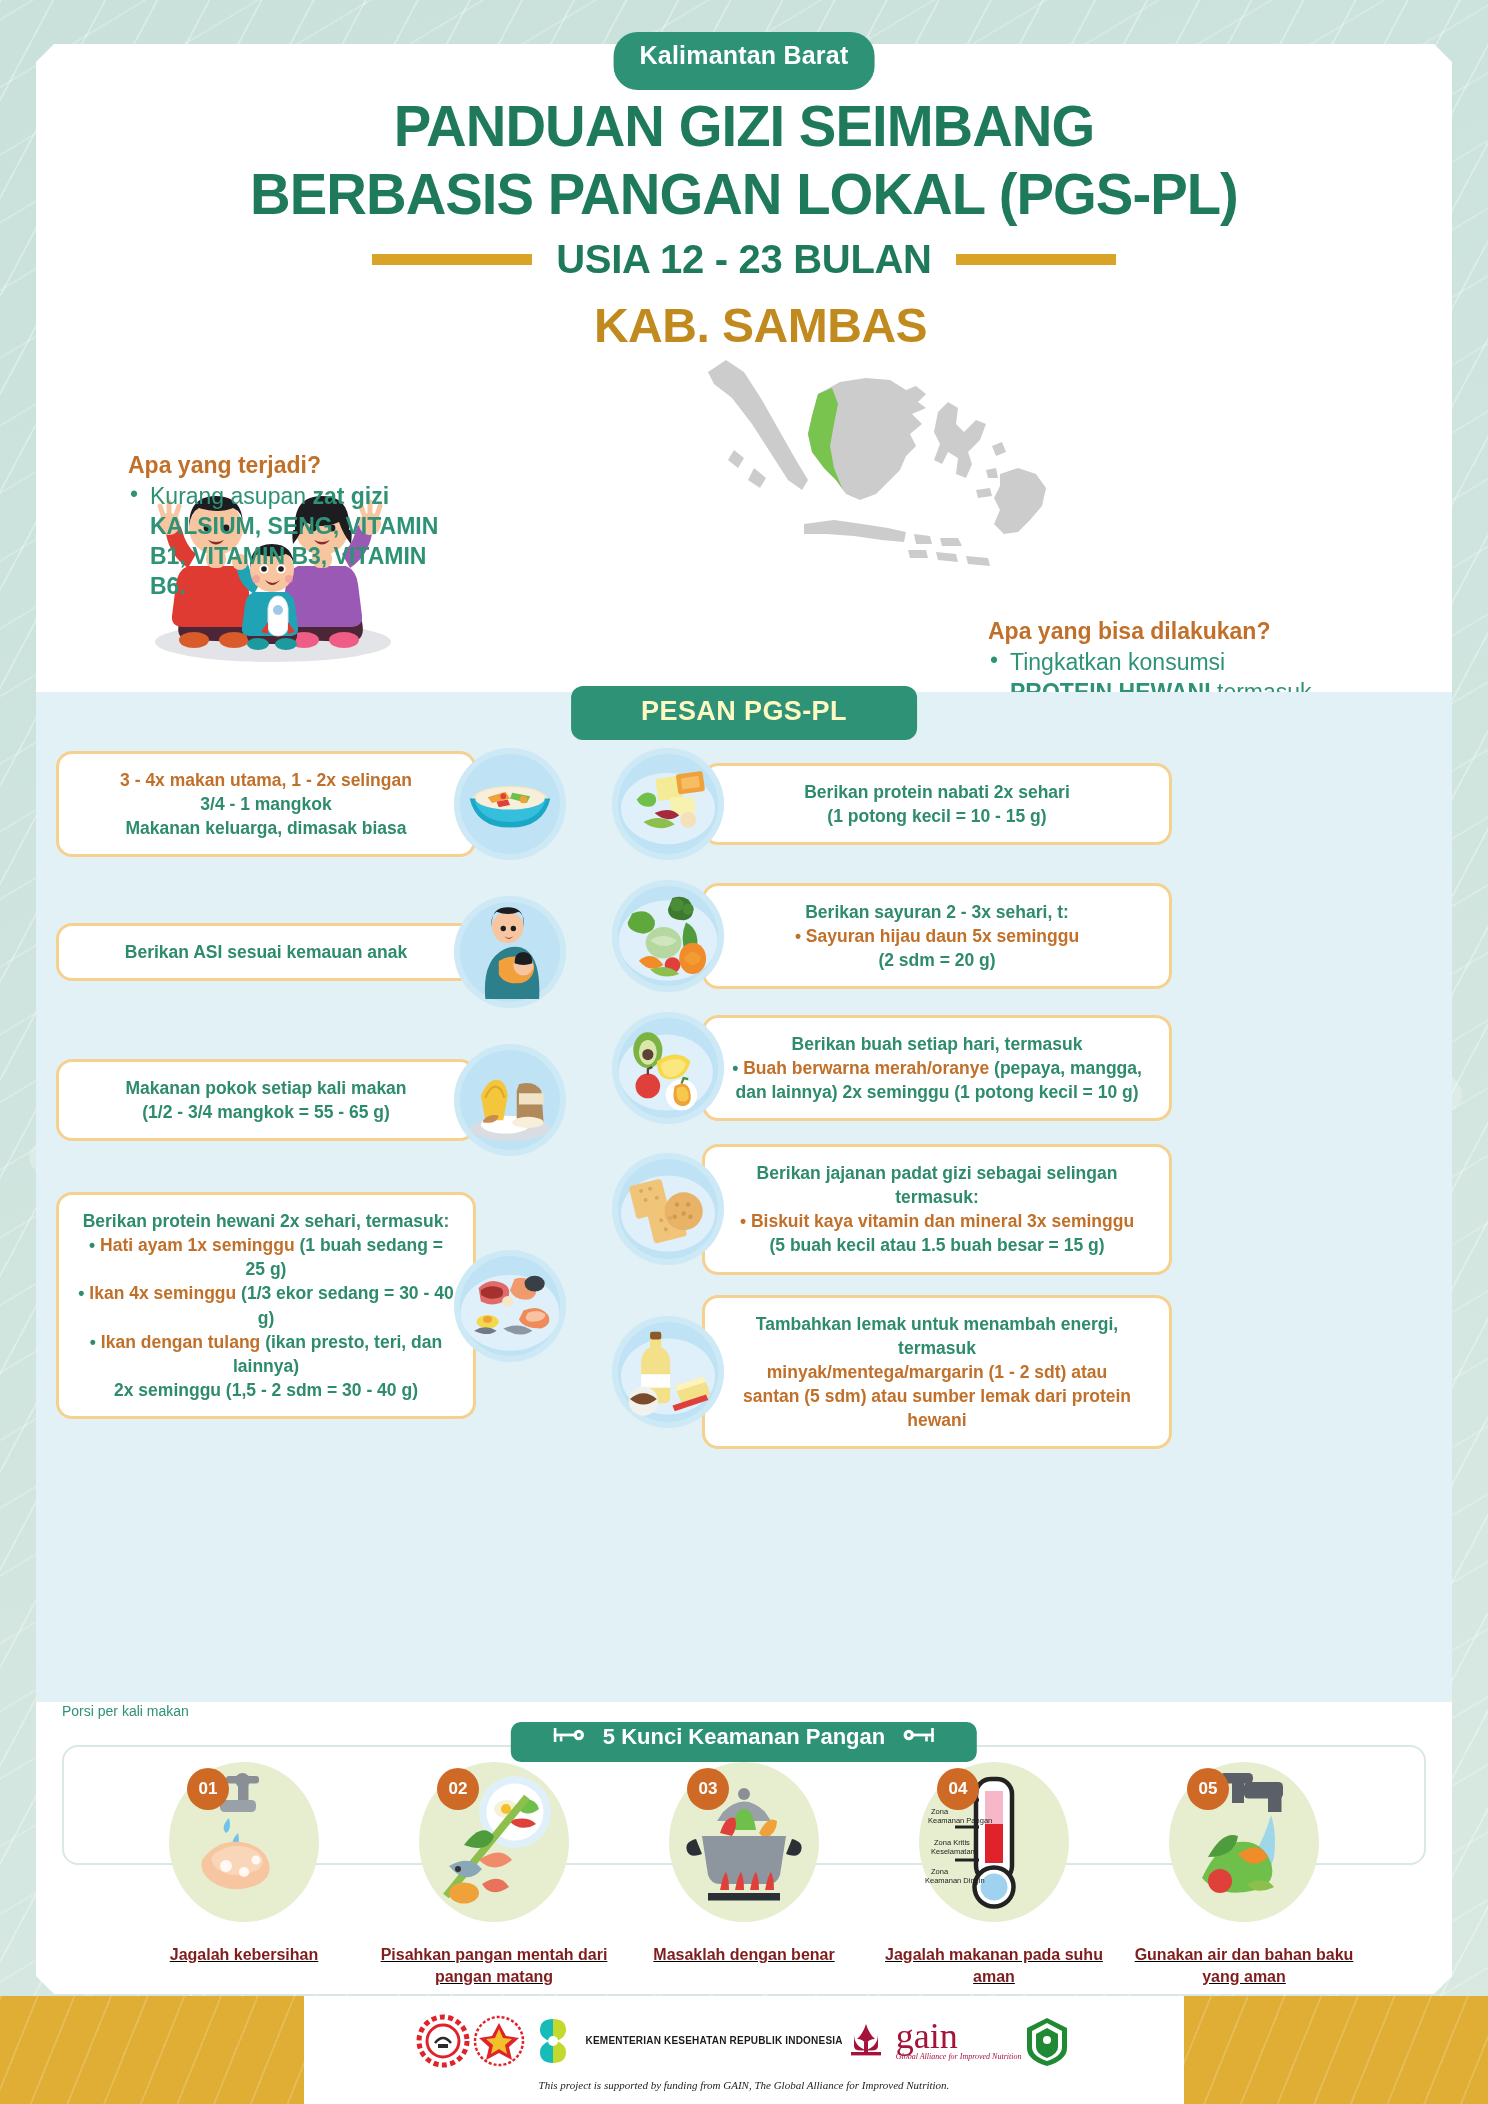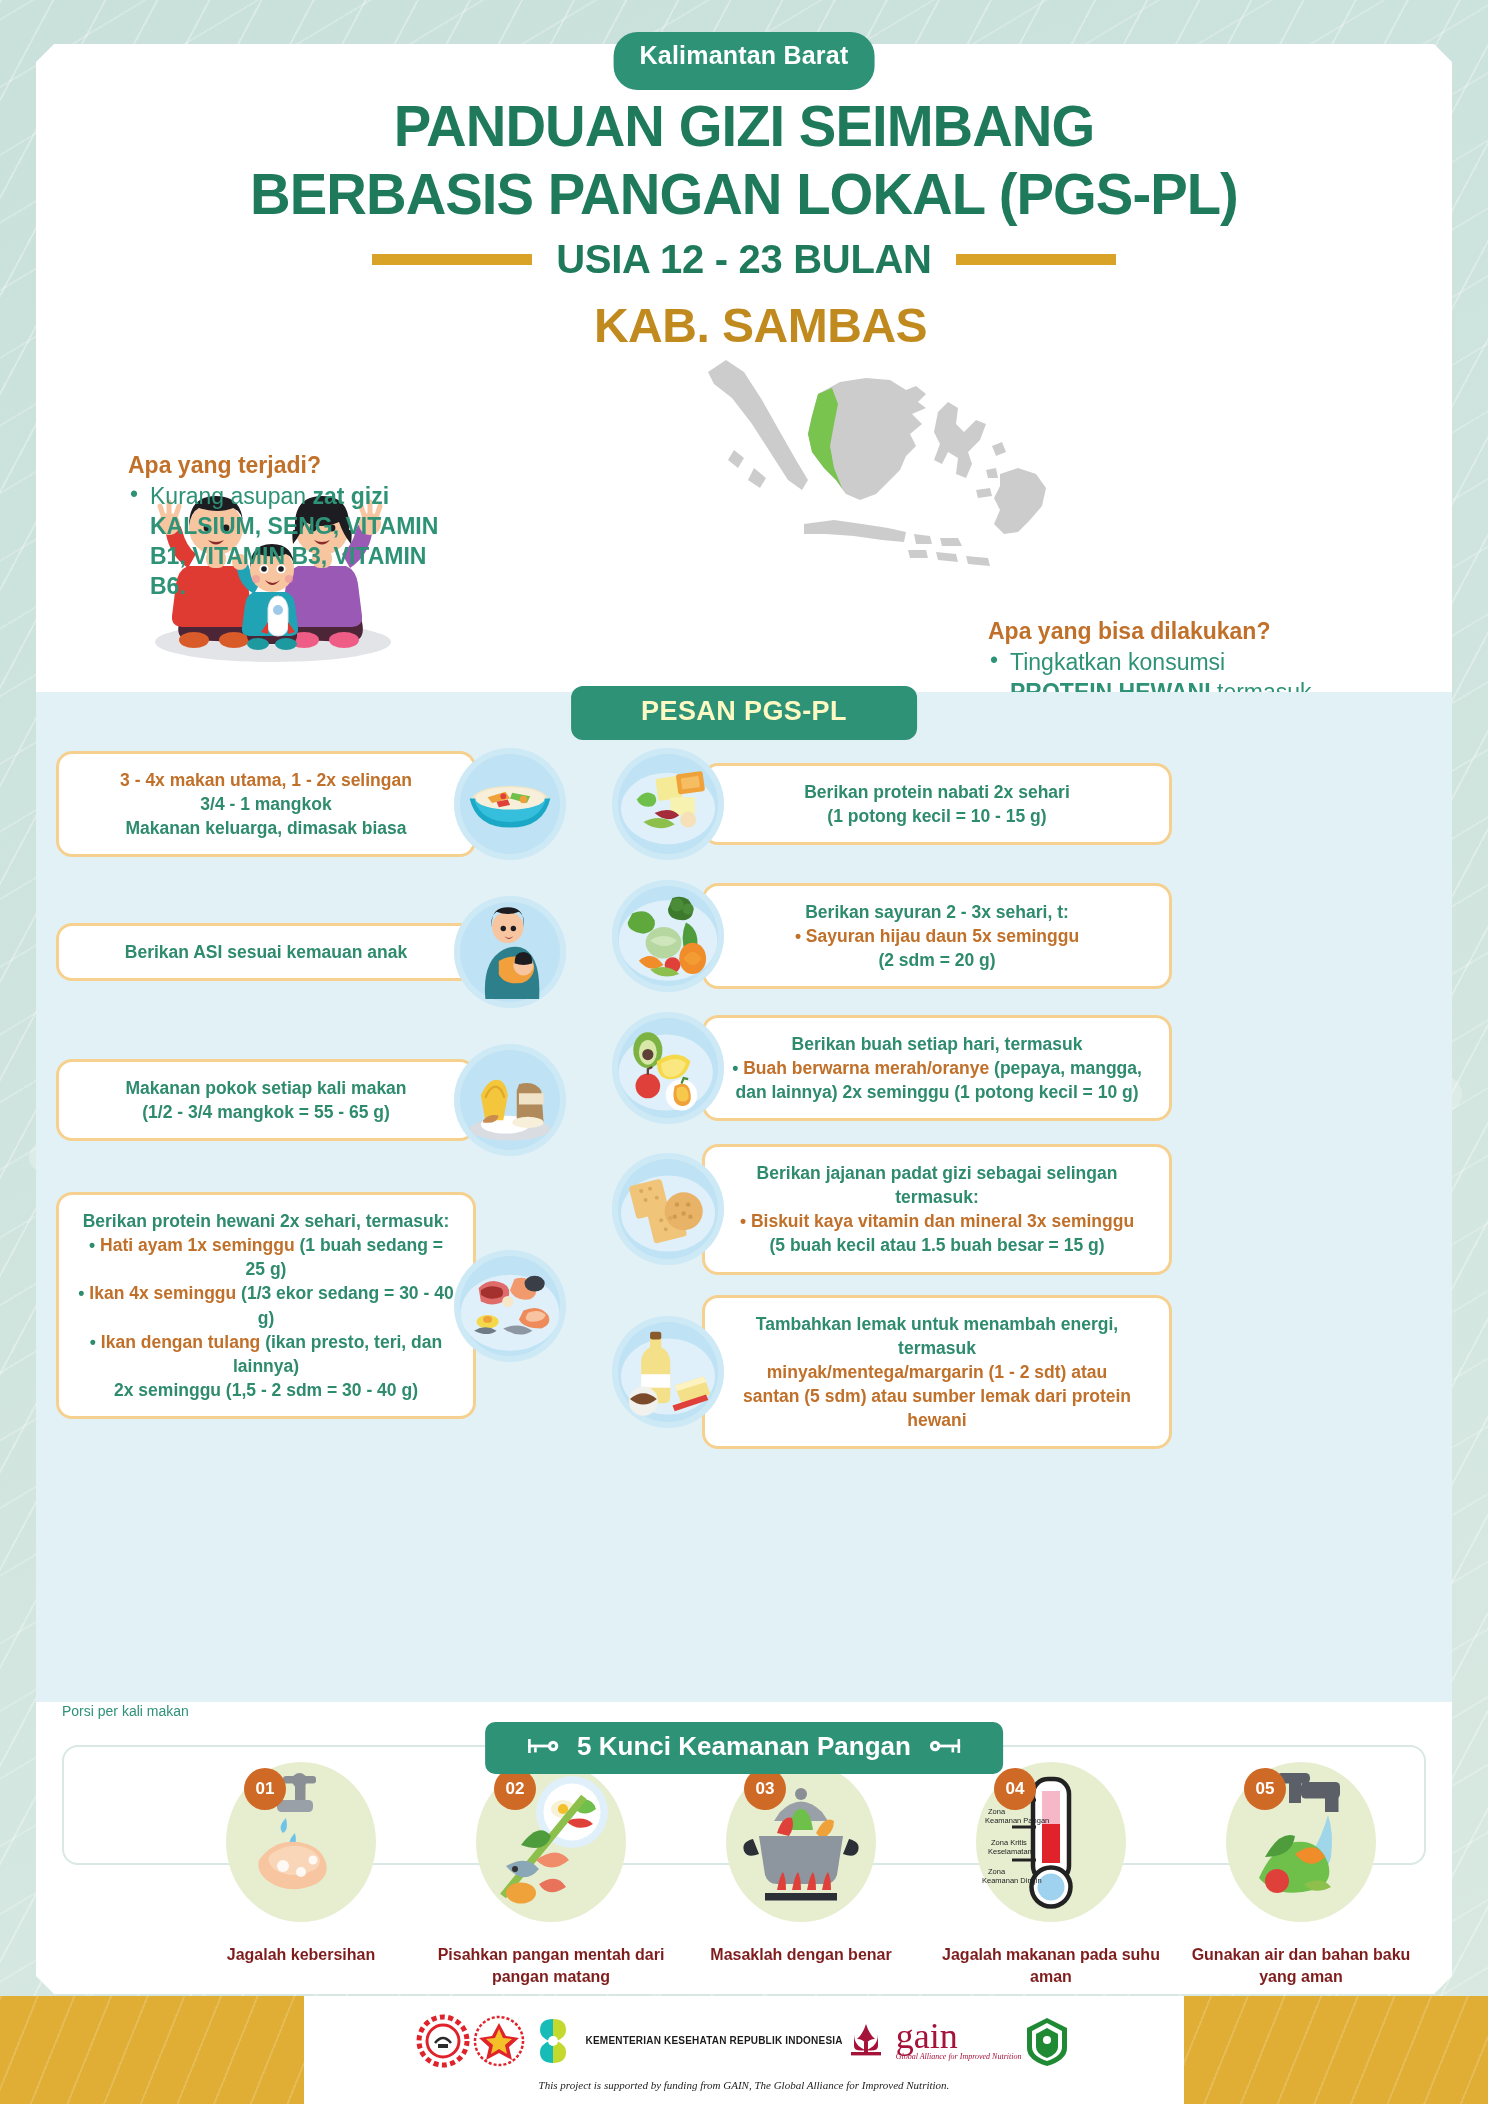--- a/index.html
+++ b/index.html
@@ -131,30 +131,30 @@
 
   
   .cards-right .card { margin-bottom: 20px; }
   .cards-right .bubble { width: 470px; margin-left: -22px; order: 2; }
   .cards-right .icon-circle { width: 112px; height: 112px; order: 1; }
 
   
   .kunci-pill {
     position: absolute; left: 50%; transform: translateX(-50%); top: 1722px;
     background: #2e9277; color: #fff; border-radius: 10px;
-    padding: 9px 40px 12px; font-size: 26px; font-weight: bold;
+    padding: 2px 40px 12px; font-size: 22px; font-weight: bold;
     display: flex; align-items: center; gap: 18px; z-index: 7;
   }
   .kunci-box {
     position: absolute; left: 62px; top: 1745px; width: 1364px; height: 120px;
     border: 2px solid #d9e8e4; border-radius: 16px; background: transparent;
   }
   .kunci-row {
     position: absolute; left: 62px; top: 1762px; width: 1364px;
-    display: flex; justify-content: flex-end; align-items: flex-start;
+    display: flex; justify-content: center; align-items: flex-start; text-decoration: underline;
   }
   .kunci-item { width: 250px; text-align: center; position: relative; }
   .kunci-oval {
     width: 150px; height: 160px; margin: 0 auto;
     background: #e7eed0; border-radius: 50% / 50%;
     display: flex; align-items: center; justify-content: center;
     font-size: 54px; position: relative;
   }
   .kunci-num {
     position: absolute; left: 18px; top: 6px; width: 42px; height: 42px;

